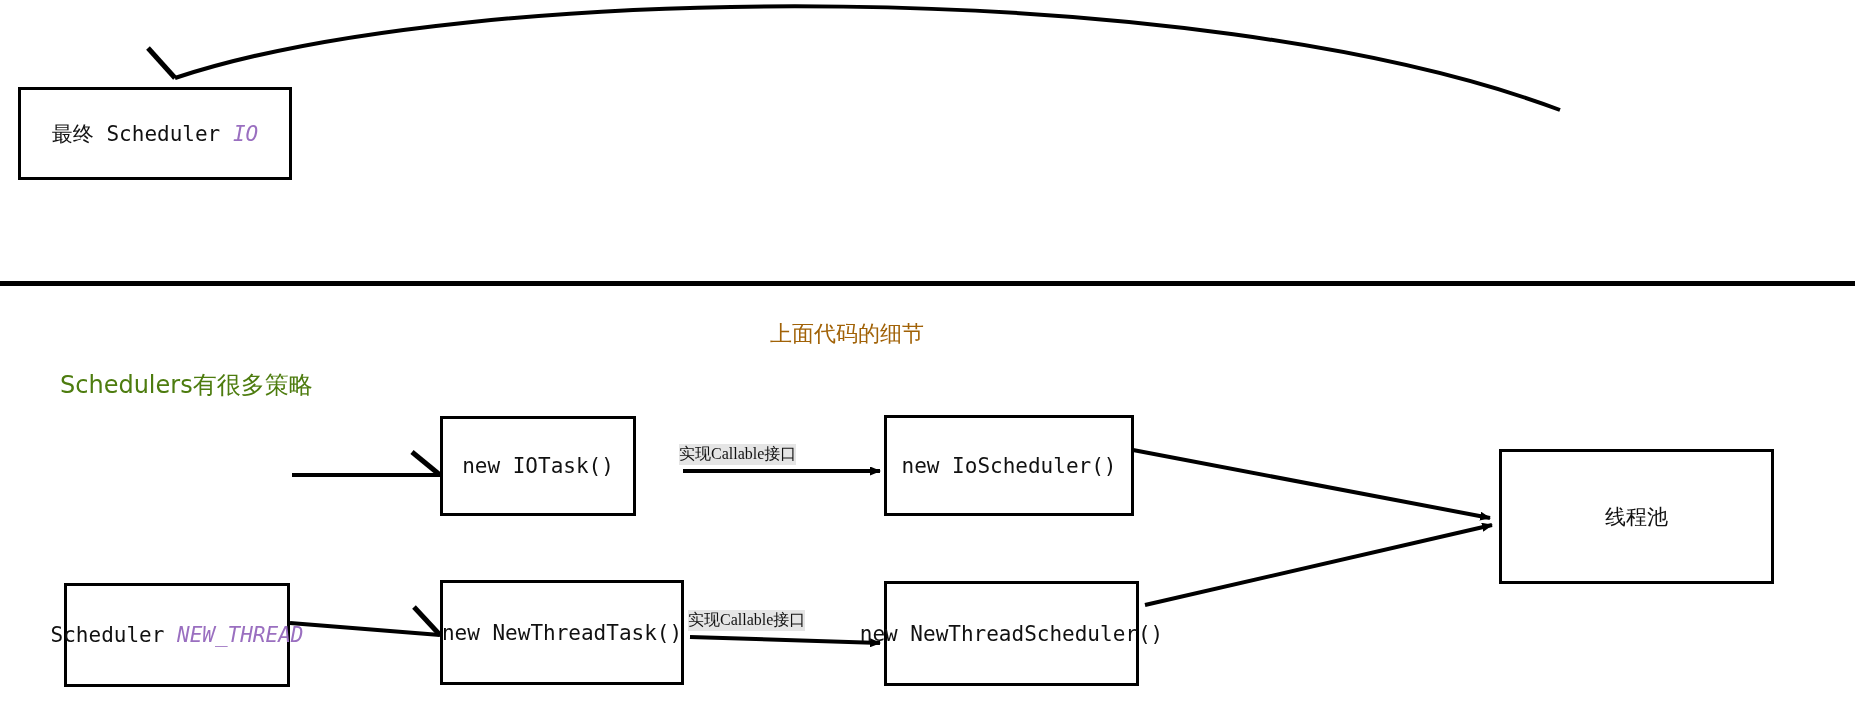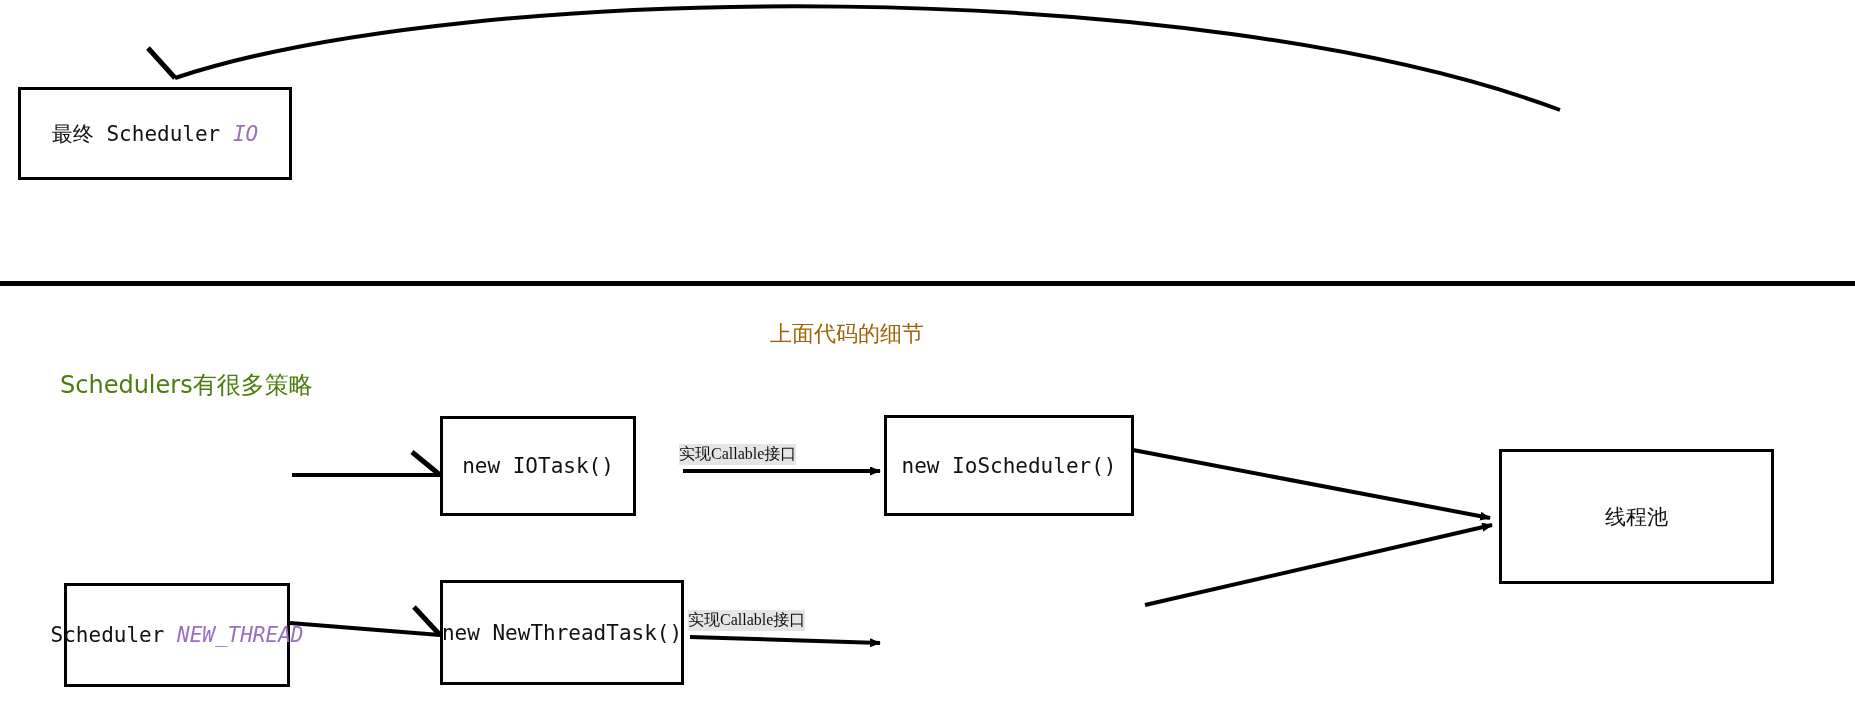--- a/index.html
+++ b/index.html
@@ -149,14 +149,17 @@
   <div class="node overflow-node" style="left:64px; top:583px; width:226px; height:104px;">
     <span class="code"><span>Scheduler </span><span class="kw">NEW_THREAD</span></span>
   </div>
 
   <div class="node overflow-node" style="left:440px; top:580px; width:244px; height:105px;">
     <span class="code">new NewThreadTask()</span>
   </div>
 
   <div class="edge-label" style="left:688px; top:610px;">实现Callable接口</div>
 
+  <div class="node overflow-node" style="left:884px; top:581px; width:255px; height:105px;">
+    <span class="code">new NewThreadScheduler()</span>
+  </div>
 
 </div>
 
 </body></html>

